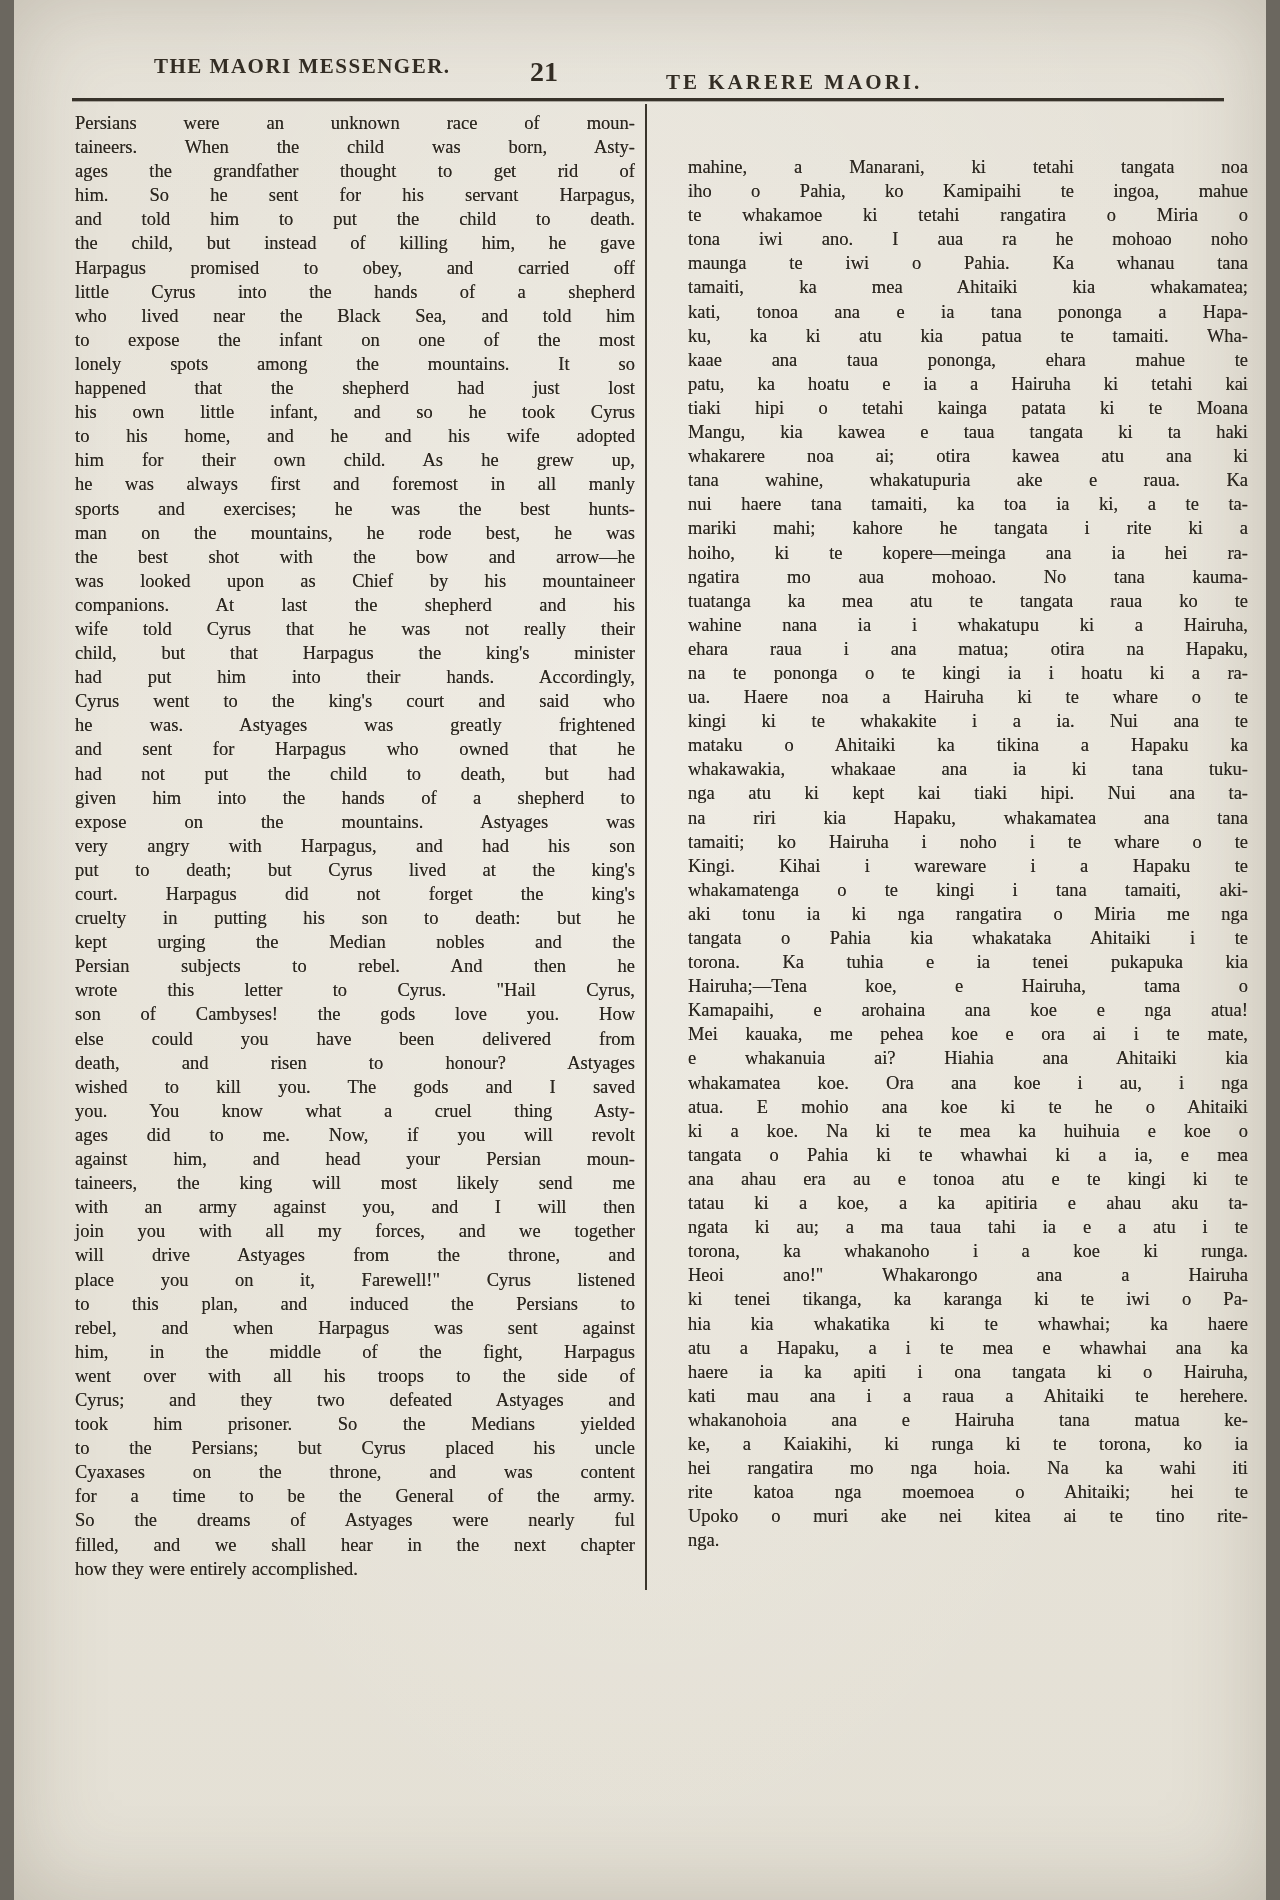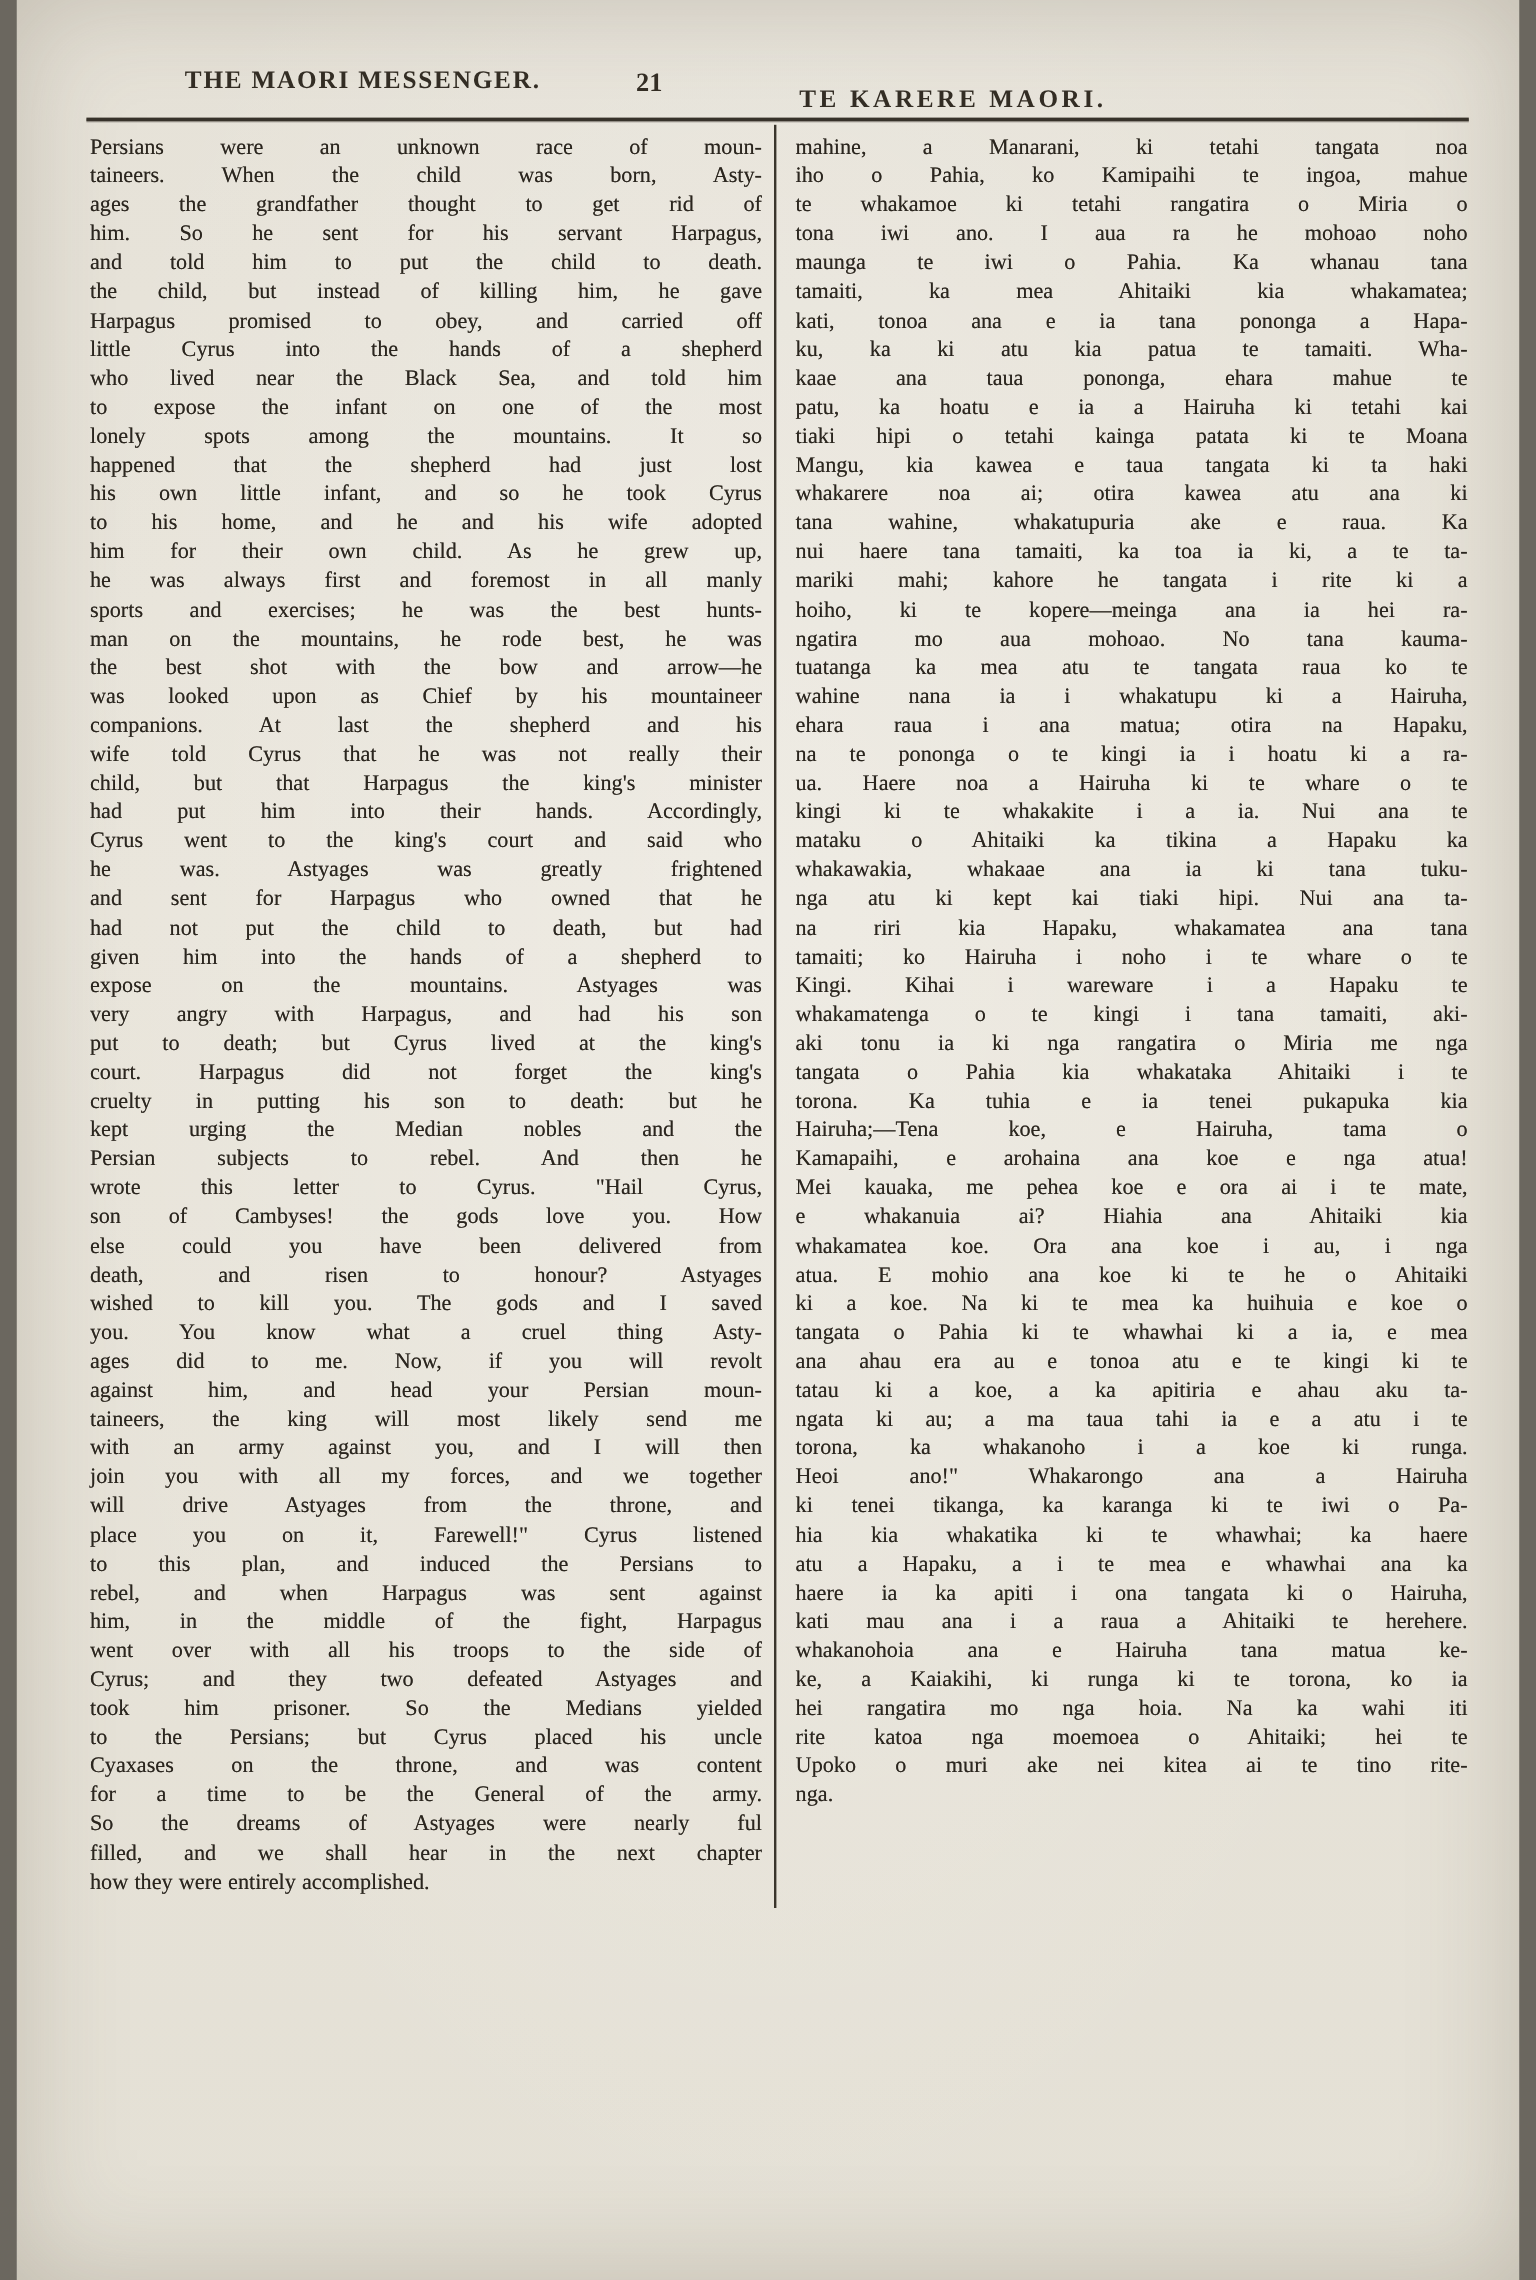--- a/index.html
+++ b/index.html
@@ -23,21 +23,21 @@
     font-weight: bold;
     letter-spacing: 1.5px;
     color: #332d24;
     white-space: nowrap;
   }
   .masthead-left { left: 140px; }
   .masthead-page {
     position: absolute;
     top: 56px;
     left: 516px;
-    font-size: 22px;
+    font-size: 28px;
     font-weight: bold;
     color: #332d24;
   }
   .masthead-right { left: 652px; letter-spacing: 3px; margin-top: 16px; }
   .header-rule {
     position: absolute;
     left: 58px;
     top: 98px;
     width: 1152px;
     height: 3px;
@@ -51,21 +51,21 @@
     width: 2px;
     height: 1486px;
     background: #3a352c;
   }
   .col {
     position: absolute;
     top: 111px;
     width: 560px;
   }
   .col-left  { left: 61px; }
-  .col-right { left: 649px; }
+  .col-right { left: 674px; margin-top: 44px; }
   .line {
     font-size: 18.5px;
     line-height: 24.1px;
     text-align: justify;
     text-align-last: justify;
     white-space: normal;
     word-spacing: 0.5px;
     text-shadow: 0 0 0.5px rgba(43,38,31,0.65);
   }
   .line.last { text-align-last: left; }

